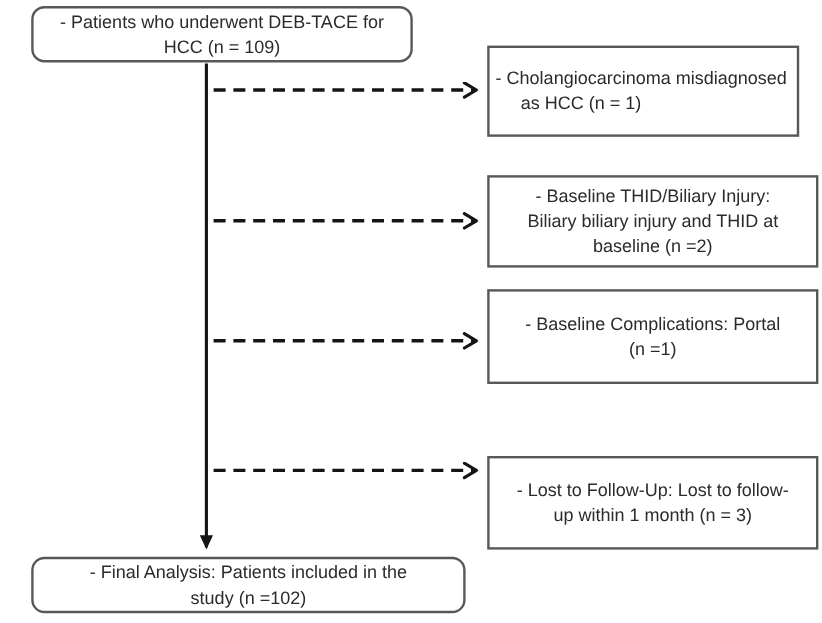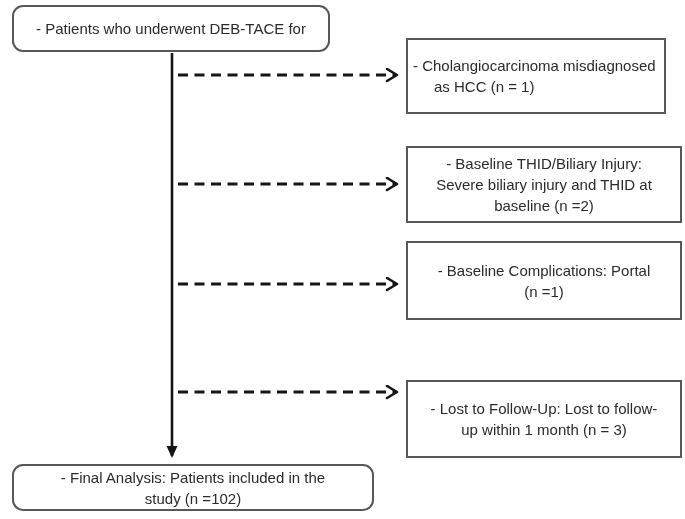--- a/index.html
+++ b/index.html
@@ -46,20 +46,21 @@
     border: 2px solid var(--box-border, #585858);
     background: #ffffff;
     display: flex;
     align-items: center;
     justify-content: center;
     font-size: 15px;
     line-height: 21px;
   }
   .box.rounded {
     border-radius: 11px;
+    margin-left: 14px;
   }
   .box .lines {
     width: 100%;
     text-align: center;
   }
   .box .line {
     white-space: nowrap;
   }
   .box.align-left .lines {
     text-align: left;
@@ -87,34 +88,35 @@
     <line class="solid" x1="172" y1="53" x2="172" y2="456" marker-end="url(#tri)"></line>
     <line class="dashed" x1="178" y1="75" x2="396" y2="75" marker-end="url(#chev)"></line>
     <line class="dashed" x1="178" y1="184" x2="396" y2="184" marker-end="url(#chev)"></line>
     <line class="dashed" x1="178" y1="284" x2="396" y2="284" marker-end="url(#chev)"></line>
     <line class="dashed" x1="178" y1="392" x2="396" y2="392" marker-end="url(#chev)"></line>
   </svg>
 
   <div class="box rounded" style="left:12px; top:5px; width:318px; height:47px;">
     <div class="lines">
         <div class="line">- Patients who underwent DEB-TACE for</div>
+        <div class="line">HCC (n = 109)</div>
       </div>
   </div>
 
   <div class="box align-left" style="left:406px; top:38px; width:260px; height:76px;">
     <div class="lines">
         <div class="line">- Cholangiocarcinoma misdiagnosed</div>
         <div class="line">as HCC (n = 1)</div>
       </div>
   </div>
 
   <div class="box" style="left:406px; top:146px; width:276px; height:77px;">
     <div class="lines">
         <div class="line">- Baseline THID/Biliary Injury:</div>
-        <div class="line">Severe biliary injury and THID at</div>
+        <div class="line">Biliary biliary injury and THID at</div>
         <div class="line">baseline (n =2)</div>
       </div>
   </div>
 
   <div class="box" style="left:406px; top:241px; width:276px; height:79px;">
     <div class="lines">
         <div class="line">- Baseline Complications: Portal</div>
         <div class="line">(n =1)</div>
       </div>
   </div>

